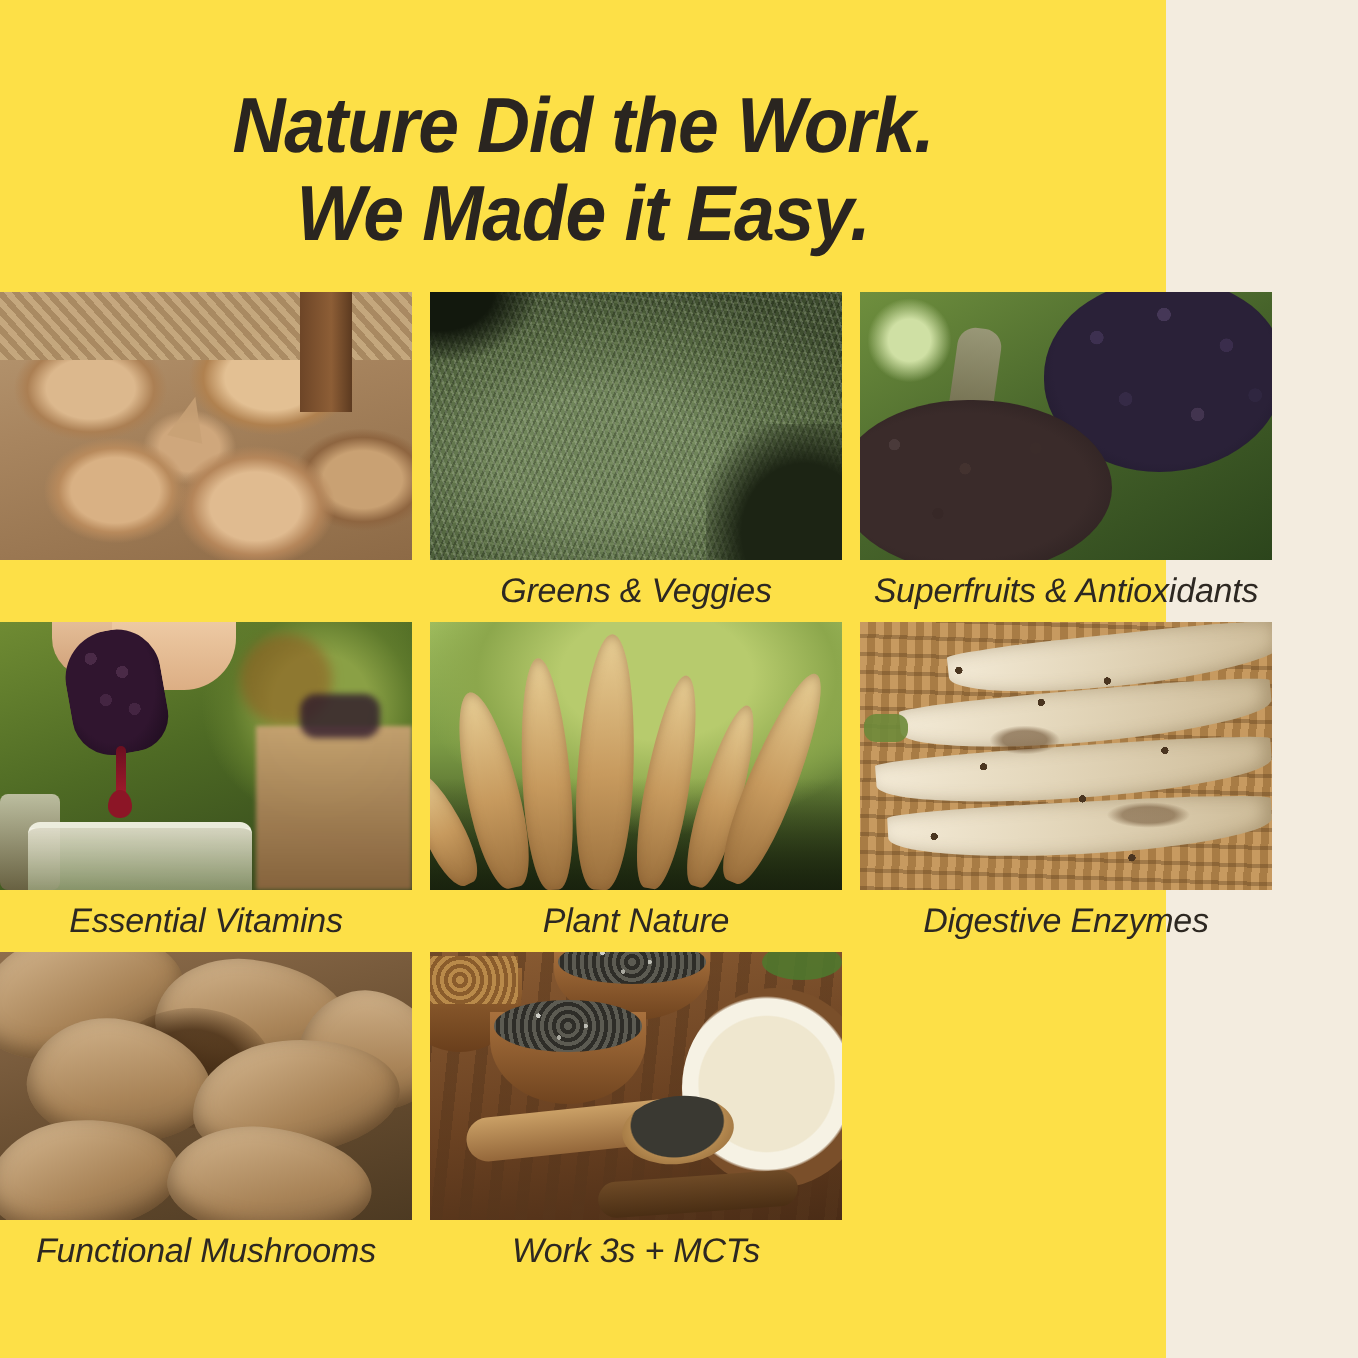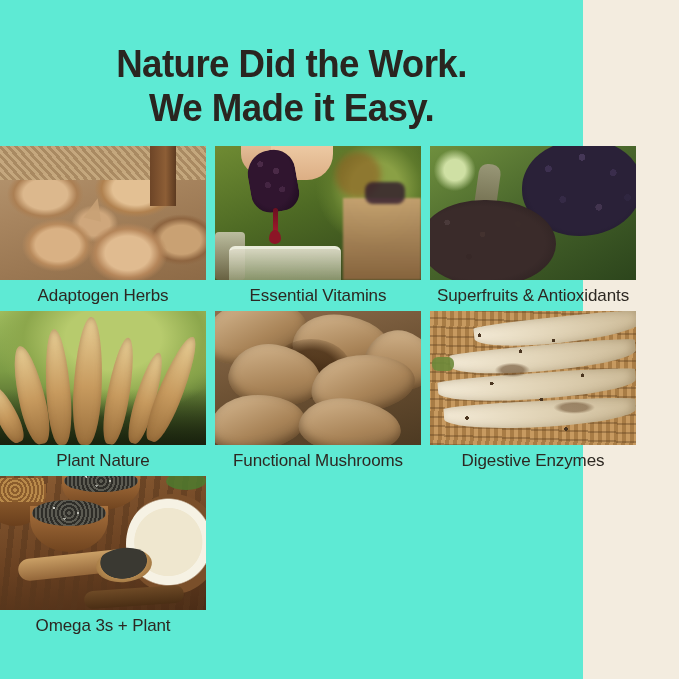--- a/index.html
+++ b/index.html
@@ -5,22 +5,23 @@
   html,body{margin:0;padding:0;}
   body{
     width:679px;height:679px;
     background:#f3ecdf;
     font-family:"Liberation Sans", sans-serif;
     overflow:hidden;
   }
   .poster{
     position:relative;
     width:583px;height:679px;
-    background:#5eead4;
+    background:#fde047;
     box-sizing:border-box;
+    font-style:italic;
   }
   .headline{
     text-align:center;
     padding-top:42px;
     color:#2a2520;
     font-weight:bold;
     font-size:39px;
     line-height:1.12;
     letter-spacing:-0.6px;
     font-stretch:condensed;
@@ -247,102 +248,109 @@
   </div>
 
   <div class="grid">
 
     <div class="cell">
       <div class="thumb img-herbs">
         <i class="sack"></i>
           <i class="post"></i>
           <i class="spk"></i>
       </div>
-      <div class="caption">Adaptogen Herbs</div>
-    </div>
-
+    </div>
+
+    <div class="cell">
+      <div class="thumb img-greens">
+        <i class="grain"></i>
+          <i class="dk1"></i>
+          <i class="dk2"></i>
+      </div>
+      <div class="caption">Greens &amp; Veggies</div>
+    </div>
+
+    <div class="cell">
+      <div class="thumb img-acai">
+        <i class="stem"></i>
+          <i class="cl1"></i>
+          <i class="cl2"></i>
+      </div>
+      <div class="caption">Superfruits &amp; Antioxidants</div>
+    </div>
 
     <div class="cell">
       <div class="thumb img-vit">
         <i class="blur1"></i>
           <i class="crate"></i>
           <i class="crateb"></i>
         <i class="hand2"></i>
           <i class="hand"></i>
           <i class="berry"></i>
         <i class="drip"></i>
           <i class="drop"></i>
           <i class="glass2"></i>
           <i class="glass"></i>
       </div>
       <div class="caption">Essential Vitamins</div>
     </div>
 
     <div class="cell">
-      <div class="thumb img-acai">
-        <i class="stem"></i>
-          <i class="cl1"></i>
-          <i class="cl2"></i>
-      </div>
-      <div class="caption">Superfruits &amp; Antioxidants</div>
-    </div>
-
-    <div class="cell">
       <div class="thumb img-prot">
         <i class="shade"></i>
         <i class="sp s7"></i>
           <i class="sp s1"></i>
           <i class="sp s2"></i>
           <i class="sp s3"></i>
         <i class="sp s4"></i>
           <i class="sp s5"></i>
           <i class="sp s6"></i>
       </div>
       <div class="caption">Plant Nature</div>
     </div>
 
     <div class="cell">
+      <div class="thumb img-enz">
+        <i class="weave"></i>
+        <i class="root r1"></i>
+          <i class="root r2"></i>
+          <i class="root r3"></i>
+          <i class="root r4"></i>
+        <i class="grn"></i>
+          <i class="spots"></i>
+      </div>
+      <div class="caption">Digestive Enzymes</div>
+    </div>
+
+    <div class="cell">
       <div class="thumb img-mush">
         <i class="fr f1"></i>
           <i class="fr f2"></i>
           <i class="fr f7"></i>
           <i class="dark"></i>
         <i class="fr f3"></i>
           <i class="fr f4"></i>
           <i class="fr f5"></i>
           <i class="fr f6"></i>
       </div>
       <div class="caption">Functional Mushrooms</div>
-    </div>
-
-    <div class="cell">
-      <div class="thumb img-enz">
-        <i class="weave"></i>
-        <i class="root r1"></i>
-          <i class="root r2"></i>
-          <i class="root r3"></i>
-          <i class="root r4"></i>
-        <i class="grn"></i>
-          <i class="spots"></i>
-      </div>
-      <div class="caption">Digestive Enzymes</div>
     </div>
 
     <div class="cell">
       <div class="thumb img-omega">
         <i class="leaf"></i>
           <i class="coco"></i>
         <i class="bowl b2"></i>
           <i class="seed s2"></i>
         <i class="bowl b3"></i>
           <i class="s3"></i>
         <i class="bowl b1"></i>
           <i class="seed s1"></i>
         <i class="spoon2"></i>
           <i class="spoon"></i>
           <i class="sbowl"></i>
       </div>
-      <div class="caption">Omega 3s + Plant</div>
+      <div class="caption">Work 3s + MCTs</div>
     </div>
 
 
   </div>
 </div>
 
 </body></html>

